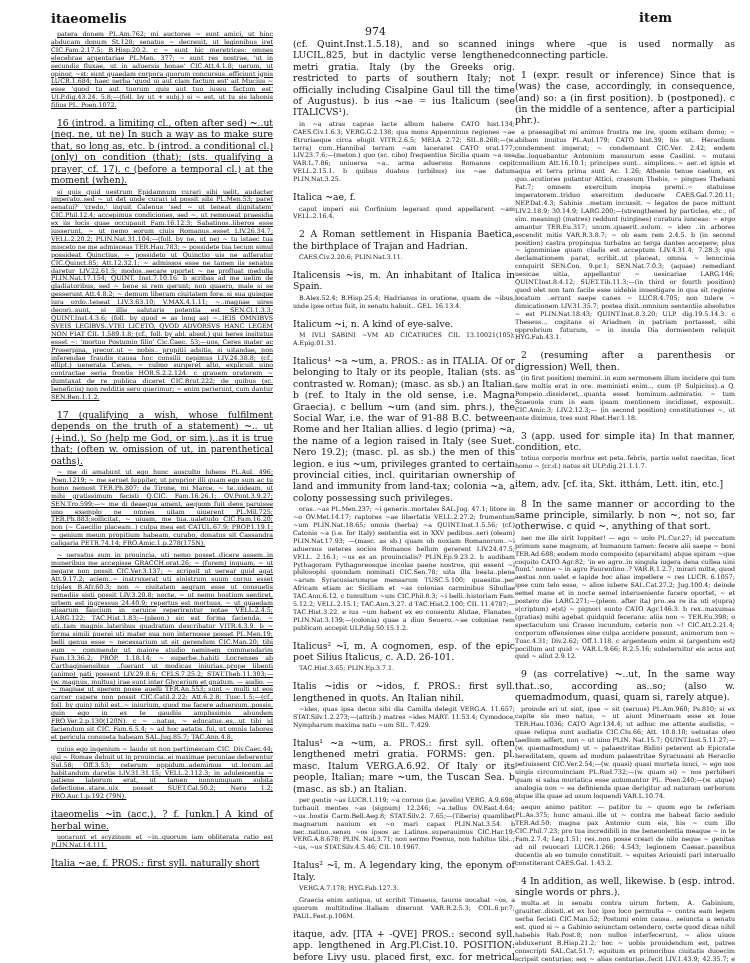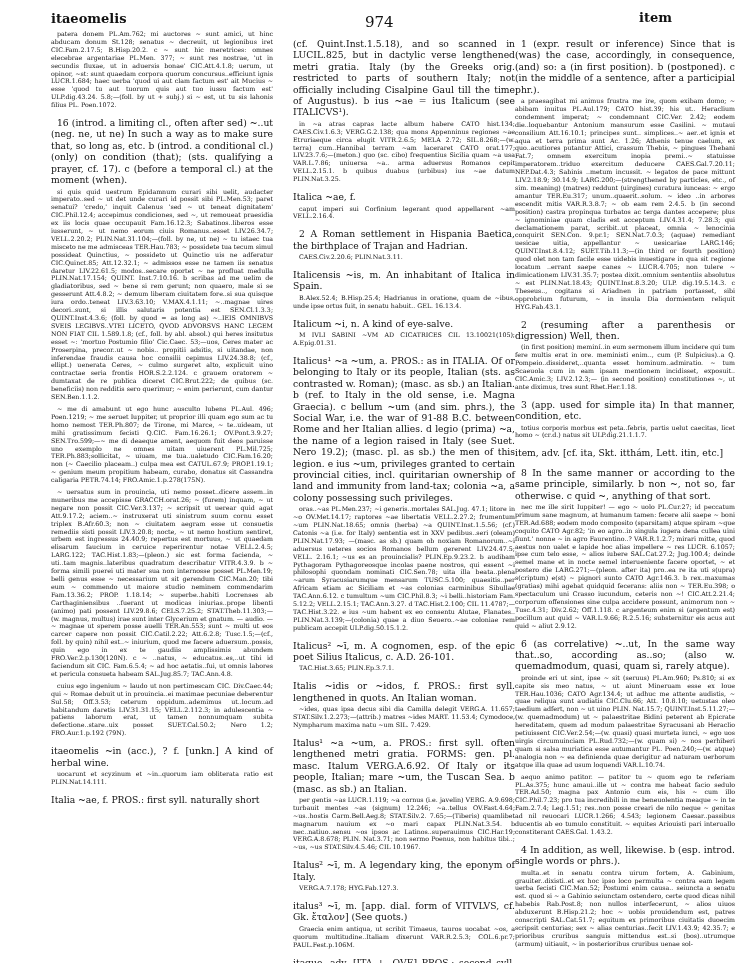--- a/index.html
+++ b/index.html
@@ -1,43 +1,44 @@
 <!DOCTYPE html>
 <html><head>
 <meta charset="utf-8">
 <style>
   html,body{margin:0;padding:0;background:#ffffff;}
   body{width:750px;height:963px;overflow:hidden;position:relative;color:#111;font-family:"DejaVu Serif","Liberation Serif",serif;}
   .page{position:absolute;left:0;top:0;width:750px;height:963px;}
   .runhead{position:absolute;top:8px;left:0;width:750px;height:20px;}
   .rh-left{position:absolute;left:51px;top:3px;font-weight:bold;font-size:13px;}
-  .rh-center{position:absolute;left:365px;top:5px;font-size:15px;}
+  .rh-center{position:absolute;left:365px;top:17px;font-size:11px;}
   .rh-right{position:absolute;right:78px;top:2px;font-weight:bold;font-size:13px;}
   .col{position:absolute;top:30px;width:222px;}
-  .col1{left:51px;}
+  .col1{left:51px;text-decoration:underline;}
   .col2{left:293px;}
   .col3{left:515px;width:220px;}
   .def{font-size:9.2px;line-height:11.4px;margin:8px 0 2px 0;text-align:justify;hyphens:auto;}
   .quot{font-size:6.3px;line-height:7.9px;margin:0 0 4px 0;text-align:justify;text-indent:6px;}
   .sense{text-indent:6px;}
 </style>
 </head>
 <body>
 
 <div class="page">
   <div class="runhead">
     <span class="rh-left">itaeomelis</span>
     <span class="rh-center">974</span>
     <span class="rh-right">item</span>
   </div>
 
   <div class="col col1">
     <p class="quot">patera donem PL.Am.762; mi auctores ~ sunt amici, ut hinc abducam donum St.128; senatus ~ decreuit, ut legionibus iret CIC.Fam.2.17.5; B.Hisp.20.2. c ~ sunt hic meretrices: omnes elecebrae argentariae PL.Men. 377; ~ sunt res nostrae, 'ut in secundis fluxae, ut in aduersis bonae' CIC.Att.4.1.8; uerum, ut opinor, ~st: sunt quaedam corpora quorum concursus..efficiunt ignis LUCR.1.684; haec uerba 'quod ui aut clam factum est' ait Mucius ~ esse 'quod tu aut tuorum quis aut tuo iussu factum est' ULP.dig.43.24. 5.8;—(foll. by ut + subj.) si ~ est, ut tu sis lahonis filius PL. Poen.1072.</p>
     <p class="def sense">16 (introd. a limiting cl., often after sed) ~..ut (neg. ne, ut ne) In such a way as to make sure that, so long as, etc. b (introd. a conditional cl.) (only) on condition (that); (sts. qualifying a prayer, cf. 17). c (before a temporal cl.) at the moment (when).</p>
     <p class="quot">si quis quid uestrum Epidamnum curari sibi uelit, audacter imperato..sed ~ ut det unde curari id possit sibi PL.Men.53; paret senatui? 'credo,' inquit Calenus 'sed ~ ut teneat dignitatem' CIC.Phil.12.4; accepimus condiciones, sed ~, ut remoueat praesidia ex iis locis quae occupauit Fam.16.12.3; Sabatinos..liberos esse iusserunt, ~ ut nemo eorum ciuis Romanus..esset LIV.26.34.7; VELL.2.20.2; PLIN.Nat.31.104;—(foll. by ne, ut ne) ~ tu istaec tua misceto ne me admisceas TER.Hau.783; ~ possidete tua tecum simul possideat Quinctius, ~ possideto ut Quinctio uis ne adferatur CIC.Quinct.85; Att.12.32.1; ~ admissos esse ne tamen iis senatus daretur LIV.22.61.5; modos..secare oportet ~ ne profluat medulla PLIN.Nat.17.154; QUINT. Inst.7.10.16. b scribas ad me uelim de gladiatoribus, sed ~ bene si rem gerunt; non quaero, male si se gesserunt Att.4.8.2; ~ demum liberam ciuitatem fore..si sua quisque iura ordo..teneat LIV.3.63.10; V.MAX.4.1.11; ~..magnae uires decori..sunt, si illis salutaris potentia est SEN.Cl.1.3.3; QUINT.Inst.4.3.6; (foll. by quod = as long as) ~..IEIS OMNIBVS SVEIS LEGIBVS..VTEI LICETO, QVOD ADVORSVS HANC LEGEM NON FIAT CIL 1.589.1.8; (cf., foll. by abl. absol.) qui heres insitutus esset ~: 'mortuo Postumio filio' Cic.Caec. 53;—uos, Ceres mater ac Proserpina, precor..ut ~ nobis.. propitii adsitis, si uitandae, non inferendae fraudis causa hoc consilii cepimus LIV.24.38.8; (cf., ellipt.) uenerata Ceres, ~ culmo surgeret alto, explicuit uino contractae seria frontis HOR.S.2.2.124. c grauem oratorem ~ dumtaxat de re publica diceret CIC.Brut.222; de quibus (sc. beneficiis) non redditis sero querimur; ~ enim perierunt, cum dantur SEN.Ben.1.1.2.</p>
+    <p class="def sense">17 (qualifying a wish, whose fulfilment depends on the truth of a statement) ~.. ut (+ind.), So (help me God, or sim.)..as it is true that; (often w. omission of ut, in parenthetical oaths).</p>
     <p class="quot">~ me di amabunt ut ego hunc ausculto lubens PL.Aul. 496; Poen.1219; ~ me seruet Iuppiter, ut proprior illi quam ego sum ac tu homo nemost TER.Ph.807; de Tirone, mi Marce, ~ te..uideam, ut mihi gratissimum fecisti Q.CIC. Fam.16.26.1; OV.Pont.3.9.27; SEN.Tro.599;—~ me di deaeque ament, aequom fuit deos paruisse uno exemplo ne omnes uitam uiuerent PL.Mil.725; TER.Ph.883;sollicitat, ~ uiuam, me tua..ualetudo CIC.Fam.16.20; non (~ Caecilio placeam..) culpa mea est CATUL.67.9; PROP.1.19.1; ~ genium meum propitium habeam, curabo, donatus sit Cassandra caligaria PETR.74.14; FRO.Amic.1.p.278(175N).</p>
     <p class="quot">~ uersatus sum in prouincia, uti nemo posset..dicere assem..in muneribus me accepisse GRACCH.orat.26; ~ (furem) inquam, ~ ut negare non possit CIC.Ver.3.137; ~ scripsit ut uerear quid agat Att.9.17.2; aciem..~ instruxerat uti sinistrum suum cornu esset triplex B.Afr.60.3; non ~ ciuitatem aegram esse ut consuetis remediis sisti possit LIV.3.20.8; nocte, ~ ut nemo hostium sentiret, urbem est ingressus 24.40.9; repertus est mortuus, ~ ut quaedam elisarum faucium in ceruice reperirentur notae VELL.2.4.5; LARG.122; TAC.Hist.1.83;—(pleon.) sic est forma facienda, ~ uti..tam magnis..lateribus quadratum describatur VITR.4.3.9. b ~ forma simili puerei uti mater sua non internosse posset PL.Men.19; belli genus esse ~ necessarium ut sit gerendum CIC.Man.20; tibi eum ~ commendo ut maiore studio neminem commendarim Fam.13.36.2; PROP. 1.18.14; ~ superbe..habiti Locrenses ab Carthaginiensibus ..fuerant ut modicas iniurias..prope libenti (animo) pati possent LIV.29.8.6; CELS.7.25.2; STAT.Theb.11.303;—(w. magnus, multus) irae sunt inter Glycerium et gnatum. — audio. — ~ magnae ut sperem posse auelli TER.An.553; sunt ~ multi ut eos carcer capere non possit CIC.Catil.2.22; Att.6.2.8; Tusc.1.5;—(cf., foll. by quin) nihil est..~ iniurium, quod me facere aduersum..possis, quin ego in ex te gaudiis amplissimis abundem FRO.Ver.2.p.130(120N). c ~ ..natus, ~ educatus..es,..ut tibi id faciendum sit CIC. Fam.6.5.4; ~ ad hoc aetatis..fui, ut omnis labores et pericula consueta habeam SAL.Jug.85.7; TAC.Ann.4.8.</p>
     <p class="quot">cuius ego ingenium ~ laudo ut non pertimescam CIC. Div.Caec.44; qui ~ Romae debuit ut in prouincia..ei maximae pecuniae deberentur Sul.58; Off.3.53; ceterum oppidum..ademimus ut..locum..ad habitandum daretis LIV.31.31.15; VELL.2.112.3; in adulescentia ~ patiens laborum erat, ut tamen nonnumquam subita defectione..stare..uix posset SUET.Cal.50.2; Nero 1.2; FRO.Aur.1.p.192 (79N).</p>
     <p class="def">itaeomelis ~in (acc.), ? f. [unkn.] A kind of herbal wine.</p>
     <p class="quot">uocarunt et scyzinum et ~in..quorum iam obliterata ratio est PLIN.Nat.14.111.</p>
     <p class="def">Italia ~ae, f. PROS.: first syll. naturally short</p>
   </div>
 
   <div class="col col2">
     <p class="def">(cf. Quint.Inst.1.5.18), and so scanned in LUCIL.825, but in dactylic verse lengthened metri gratia. Italy (by the Greeks orig. restricted to parts of southern Italy; not officially including Cisalpine Gaul till the time of Augustus). b ius ~ae = ius Italicum (see ITALICVS¹).</p>
@@ -47,40 +48,40 @@
     <p class="def sense">2 A Roman settlement in Hispania Baetica, the birthplace of Trajan and Hadrian.</p>
     <p class="quot">CAES.Civ.2.20.6; PLIN.Nat.3.11.</p>
     <p class="def">Italicensis ~is, m. An inhabitant of Italica in Spain.</p>
     <p class="quot">B.Alex.52.4; B.Hisp.25.4; Hadrianus in oratione, quam de ~ibus, unde ipse ortus fuit, in senatu habuit.. GEL. 16.13.4.</p>
     <p class="def">Italicum ~i, n. A kind of eye-salve.</p>
     <p class="quot">M IVLI SABINI ~VM AD CICATRICES CIL 13.10021(105); A.Epig.01.31.</p>
     <p class="def">Italicus¹ ~a ~um, a. PROS.: as in ITALIA. Of or belonging to Italy or its people, Italian (sts. as contrasted w. Roman); (masc. as sb.) an Italian. b (ref. to Italy in the old sense, i.e. Magna Graecia). c bellum ~um (and sim. phrs.), the Social War, i.e. the war of 91-88 B.C. between Rome and her Italian allies. d legio (prima) ~a, the name of a legion raised in Italy (see Suet. Nero 19.2); (masc. pl. as sb.) the men of this legion. e ius ~um, privileges granted to certain provincial cities, incl. quiritarian ownership of land and immunity from land-tax; colonia ~a, a colony possessing such privileges.</p>
     <p class="quot">oras..~as PL.Men.237; ~i generis..mortales SAL.Jug. 47.1; litore in ~o OV.Met.14.17; raptores ~ae libertatis VELL.2.27.2; frumentum ~um PLIN.Nat.18.65; omnis (herba) ~a QUINT.Inst.1.5.56; (cf.) Catonis ~a (i.e. for Italy) sententia est in XXV pedibus..seri (oleam) PLIN.Nat.17.93; —(masc. as sb.) quam ob noxiam Romanorum..~i aduersus ueteres socios Romanos bellum gererent LIV.24.47.5; VELL. 2.16.1; ~us es an prouincialis? PLIN.Ep.9.23.2. b audibam Pythagoram Pythagoreosque incolas paene nostros, qui essent ~i philosophi quondam nominati CIC.Sen.78; uita illa beata..plena ~arum Syracusiarumque mensarum TUSC.5.100; quaesitis..per Africam etiam ac Siciliam et ~as colonias carminibus Sibullae TAC.Ann.6.12. c tumultum ~um CIC.Phil.8.3; ~i belli..historiam Fam. 5.12.2; VELL.2.15.1; TAC.Ann.3.27. d TAC.Hist.2.100; CIL 11.4787;—TAC.Hist.3.22. e ius ~um habent ex eo consentu Alutae, Flanates.. PLIN.Nat.3.139;—(colonia) quae a diuo Seuero..~ae coloniae rem publicam accepit ULP.dig.50.15.1.2.</p>
     <p class="def">Italicus² ~ī, m. A cognomen, esp. of the epic poet Silius Italicus, c. A.D. 26-101.</p>
     <p class="quot">TAC.Hist.3.65; PLIN.Ep.3.7.1.</p>
-    <p class="def">Italis ~idis or ~idos, f. PROS.: first syll. lengthened in quots. An Italian woman.</p>
+    <p class="def">Italis ~idis or ~idos, f. PROS.: first syll. lengthened in quots. An Italian nihil.</p>
     <p class="quot">~ides, quas ipsa decus sibi dia Camilla delegit VERG.A. 11.657; STAT.Silv.1.2.273;—(attrib.) matres ~ides MART. 11.53.4; Cymodoce, Nympharum maxima natu ~um SIL. 7.429.</p>
     <p class="def">Italus¹ ~a ~um, a. PROS.: first syll. often lengthened metri gratia. FORMS: gen. pl. masc. Italum VERG.A.6.92. Of Italy or its people, Italian; mare ~um, the Tuscan Sea. b (masc. as sb.) an Italian.</p>
     <p class="quot">per gentis ~as LUCR.1.119; ~a cornus (i.e. javelin) VERG. A.9.698; turbauit mentes ~as (signum) 12.246; ~a..tellus OV.Fast.4.64; ~us..hostis Carm.Bell.Aeg.8; STAT.Silv.2. 7.65;—(Tiberis) quamlibet magnarum nauium ex ~o mari capax PLIN.Nat.3.54. b nec..natiuo..sensu ~os ipsos ac Latinos..superauimus CIC.Har.19; VERG.A.8.678; PLIN. Nat.3.71; non sermo Poenus, non habitus tibi..; ~us, ~us STAT.Silv.4.5.46; CIL 10.1967.</p>
     <p class="def">Italus² ~ī, m. A legendary king, the eponym of Italy.</p>
     <p class="quot">VERG.A.7.178; HYG.Fab.127.3.</p>
-    <p class="def">italus³ ~ī, m. [app. dial. form of VITVLVS, cf. Gk. ἔταλον] (See quots.)</p>
     <p class="quot">Graecia enim antiqua, ut scribit Timaeus, tauros uocabat ~os, a quorum multitudine..Italiam dixerunt VAR.R.2.5.3; COL.6.pr.7; PAUL.Fest.p.106M.</p>
     <p class="def">itaque, adv. [ITA + -QVE] PROS.: second syll. app. lengthened in Arg.Pl.Cist.10. POSITION: before Livy usu. placed first, exc. for metrical reasons; after Livy usu. second (sts. third or fourth) in its sentence. N.B.: see ITA for mean-</p>
   </div>
 
   <div class="col col3">
+    <p class="def">ings where -que is used normally as connecting particle.</p>
     <p class="def sense">1 (expr. result or inference) Since that is (was) the case, accordingly, in consequence, (and) so: a (in first position). b (postponed). c (in the middle of a sentence, after a participial phr.).</p>
     <p class="quot">a praesagibat mi animus frustra me ire, quom exibam domo; ~ abibam inuitus PL.Aul.179; CATO hist.39; his ut.. Heraclium condemnent imperat; ~ condemnant CIC.Ver. 2.42; eodem die..loquebantur Antonium mansurum esse Casilini. ~ mutaui consilium Att.16.10.1; principes sunt.. simplices..~ aer..et ignis et aqua et terra prima sunt Ac. 1.26; Athenis tenue caelum, ex quo..acutiores putantur Attici, crassum Thebis, ~ pingues Thebani Fat.7; omnem exercitum inopia premi..~ statuisse imperatorem..triduo exercitum deducere CAES.Gal.7.20.11; NEP.Dat.4.3; Sabinis ..metum incussit. ~ legatos de pace mittunt LIV.2.18.9; 30.14.9; LARG.200;—(strengthened by particles, etc., of sim. meaning) (matres) reddunt (uirgines) curatura iunceas: ~ ergo amantur TER.Eu.317; unum..quaerit..solum. ~ ideo ..in arbores escendit mitis VAR.R.3.8.7; ~ ob eam rem 2.4.5. b (in second position) castra propinqua turbatos ac terga dantes accepere; plus ~ ignominiae quam cladis est acceptum LIV.4.31.4; 7.28.3; qui declamationem parat, scribit..ut placeat, omnia ~ lenocinia conquirit SEN.Con. 9.pr.1; SEN.Nat.7.0.3; (aquae) remediant uesicae uitia, appellantur ~ uesicariae LARG.146; QUINT.Inst.8.4.12; SUET.Tib.11.3;—(in third or fourth position) quod olet non tam facile esse uidebis inuestigare in qua sit regione locatum ..errant saepe canes ~ LUCR.4.705; non tulere ~ dimicationem LIV.31.35.7; postea dixit..omnium sententiis absolutus ~ est PLIN.Nat.18.43; QUINT.Inst.8.3.20; ULP. dig.19.5.14.3. c Theseus.., cogitans si Ariadnen in patriam portasset, sibi opprobrium futurum, ~ in insula Dia dormientem reliquit HYG.Fab.43.1.</p>
     <p class="def sense">2 (resuming after a parenthesis or digression) Well, then.</p>
     <p class="quot">(in first position) meminí..in eum sermonem illum incidere qui tum fere multis erat in ore. meministi enim.., cum (P. Sulpicius)..a Q. Pompeio..dissideret,..quanta esset hominum..admiratio. ~ tum Scaeuola cum in eam ipsam mentionem incidisset, exposuit.. CIC.Amic.3; LIV.2.12.3;— (in second position) constitutiones ~, ut ante diximus, tres sunt Rhet.Her.1.18.</p>
     <p class="def sense">3 (app. used for simple ita) In that manner, condition, etc.</p>
     <p class="quot">totius corporis morbus est peta..febris, partis uelut caecitas, licet homo ~ (cr.d.) natus sit ULP.dig.21.1.1.7.</p>
     <p class="def">item, adv. [cf. ita, Skt. itthám, Lett. itin, etc.]</p>
     <p class="def sense">8 In the same manner or according to the same principle, similarly. b non ~, not so, far otherwise. c quid ~, anything of that sort.</p>
     <p class="quot">nec me ille sirit Iuppiter! — ego ~ uolo PL.Cur.27; id peccatum primum sane magnum, at humanum tamen: fecere alii saepe ~ boni TER.Ad.688; eodem modo composito (sparsitam) atque spiram ~que coquito CATO Agr.82; 'in eo agro..in singula iugera dena cullea uini fiunt.' nonne ~ in agro Faurentino..? VAR.R.1.2.7; mirari mitte, quod aestus non ualet e lapide hoc alias impellere ~ res LUCR. 6.1057; ipse cum telo esse, ~ alios iubere SAL.Cat.27.2; Jug.100.4; deinde semel mane et in nocte semel interueniente facere oportet, ~ et postero die LARG.271;—(pleon. after ita) pro..ea re ita uti s(upra) s(criptum) e(st) ~ pignori sunto CATO Agr.146.3. b rex..maxumas (gratias) mihi agebat quidquid fecerans: aliis non ~ TER.Eu.398; o spectaculum uni Crasso iucundum, ceteris non ~! CIC.Att.2.21.4; corporum offensiones sine culpa accidere possunt, animorum non ~ Tusc.4.31; Div.2.62; Off.1.118. c argenteum enim si (argentum est) pocillum aut quid ~ VAR.L.9.66; R.2.5.16; substernitur eis acus aut quid ~ aliut 2.9.12.</p>
-    <p class="def sense">6 (as correlative) ~..ut, In the same way that..so, according as..so; (also w. quemadmodum, quasi, quam si, rarely atque).</p>
+    <p class="def sense">9 (as correlative) ~..ut, In the same way that..so, according as..so; (also w. quemadmodum, quasi, quam si, rarely atque).</p>
     <p class="quot">proinde eri ut sint, ipse ~ sit (seruus) PL.Am.960; Ps.810; si ex capite sis meo natus, ~ ut aiunt Mineruam esse ex Ioue TER.Hau.1036; CATO Agr.134.4; ut adhuc me attente audistis, ~ quae reliqua sunt audiatis CIC.Clu.66; Att. 10.8.10; uetustas oleo taedium adfert, non ~ ut uino PLIN. Nat.15.7; QUINT.Inst.5.11.27;—(w. quemadmodum) ut ~ palaestritae Bidini peterent ab Epicrate hereditatem, quem ad modum palaestritae Syracusani ab Heraclio petiuissent CIC.Ver.2.54;—(w. quasi) quasi murteta iunci, ~ ego uos uirgis circumuinciam PL.Rud.732;—(w. quam si) ~ nos perhiberi quam si salsa muriatica esse autumantur PL. Poen.240;—(w. atque) analogia non ~ ea definienda quae derigitur ad naturam uerborum atque illa quae ad usum loquendi VAR.L.10.74.</p>
     <p class="quot">aequo animo patitor. — patitor tu ~ quom ego te referiam PL.As.375; hunc amaui..ille ut ~ contra me habeat facio sedulo TER.Ad.50; magna pax Antonio cum eis, his ~ cum illo CIC.Phil.7.23; pro tua incredibili in me beneuolentia meaque ~ in te Fam.2.7.4; Leg.1.51; res..non posse creari de nilo neque ~ genitas ad nil reuocari LUCR.1.266; 4.543; legionem Caesar..passibus ducentis ab eo tumulo constituit. ~ equites Ariouisti pari interuallo constiterant CAES.Gal. 1.43.2.</p>
     <p class="def sense">4 In addition, as well, likewise. b (esp. introd. single words or phrs.).</p>
     <p class="quot">multa..et in senatu contra uirum fortem, A. Gabinium, grauiter..dixisti..et ex hoc ipso loco permulta ~ contra eam legem uerba fecisti CIC.Man.52; Postumi enim causa.. seiuncta a senatu est. quod si ~ a Gabinio seiunctam ostendero, certe quod dicas nihil habebis Rab.Post.8; non nullos interfecerunt, ~ alios uiuos abduxerunt B.Hisp.21.2; hoc ~ uobis prouidendum est, patres conscripti SAL.Cat.51.7; equitum ex primoribus ciuitatis duoecim scripsit centurias; sex ~ alias centurias..fecit LIV.1.43.9; 42.35.7; e prioribus cruribus sanguis mittendus est..si (bos)..utrumque (armum) uitiauit, ~ in posterioribus cruribus uenae sol-</p>
   </div>
 </div>
 
 </body></html>

